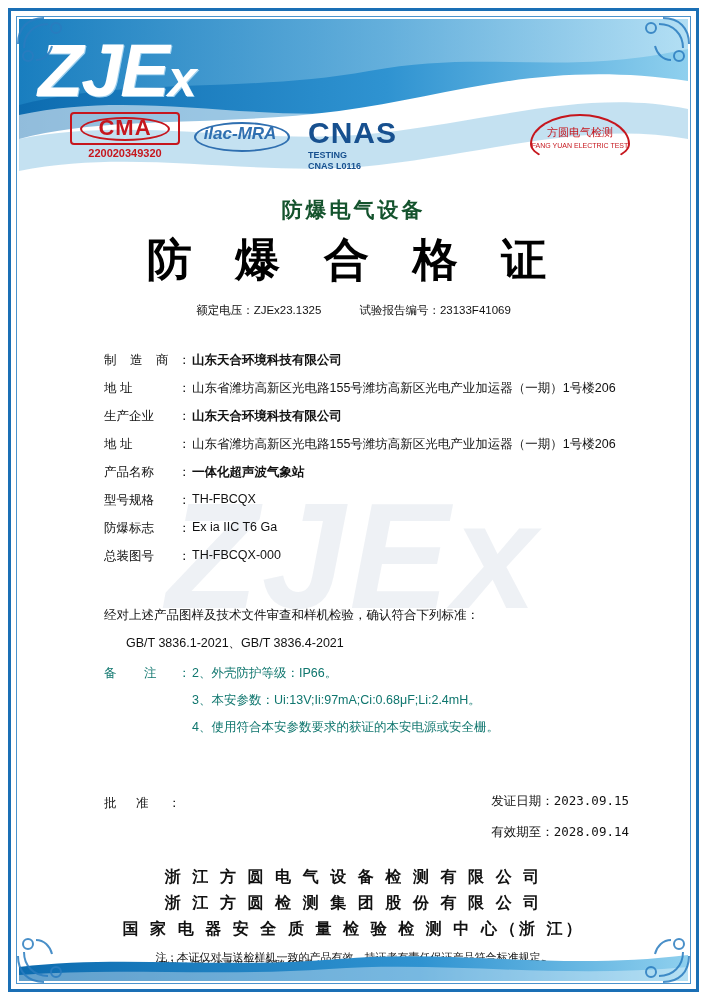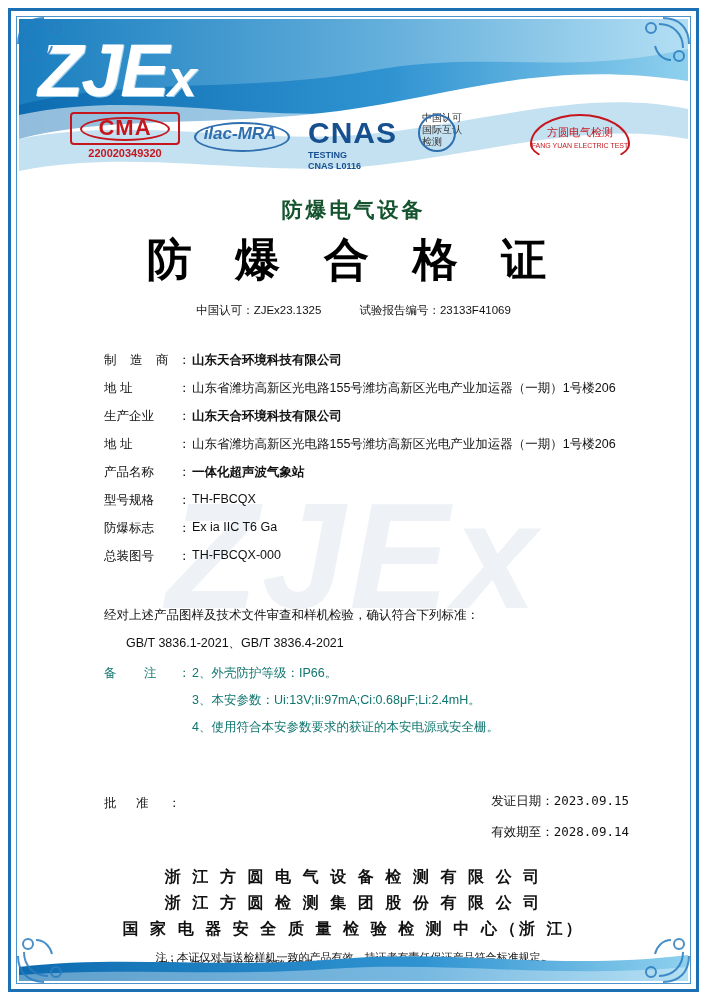--- a/index.html
+++ b/index.html
@@ -229,41 +229,35 @@
       <div class="ilac-ell"></div>
       <div class="ilac-txt">ilac-MRA</div>
     </div>
 
     <div class="logo cnas">
       <div class="cnas-txt">CNAS</div>
       <div class="cnas-sub">TESTING</div>
       <div class="cnas-sub">CNAS L0116</div>
     </div>
 
-    <div class="logo cchina">
-      <div class="cchina-c"></div>
-      <div class="cchina-t">中国认可</div>
-      <div class="cchina-t">国际互认</div>
-      <div class="cchina-t">检测</div>
-    </div>
 
     <div class="logo fy">
       <div class="fy-arc"></div>
       <div class="fy-txt" style="margin-top:14px">方圆电气检测</div>
       <div class="fy-txt" style="font-size:7px">FANG YUAN ELECTRIC TEST</div>
     </div>
   </div>
 
   <div class="watermark">ZJEx</div>
 
   <div class="title-sm">防爆电气设备</div>
   <div class="title-lg">防 爆 合 格 证</div>
 
   <div class="cert-nos">
-    <span>中国认可：</span><span>ZJEx23.1325</span><span class="gap"></span><span>试验报告编号：</span><span>23133F41069</span>
+    <span>额定电压：</span><span>ZJEx23.1325</span><span class="gap"></span><span>试验报告编号：</span><span>23133F41069</span>
   </div>
 
   <div class="fields">
     <div class="row">
       <div class="lbl sp">制 造 商</div>
       <div class="colon">：</div>
       <div class="val bold">山东天合环境科技有限公司</div>
     </div>
     <div class="row">
       <div class="lbl">地    址</div>

